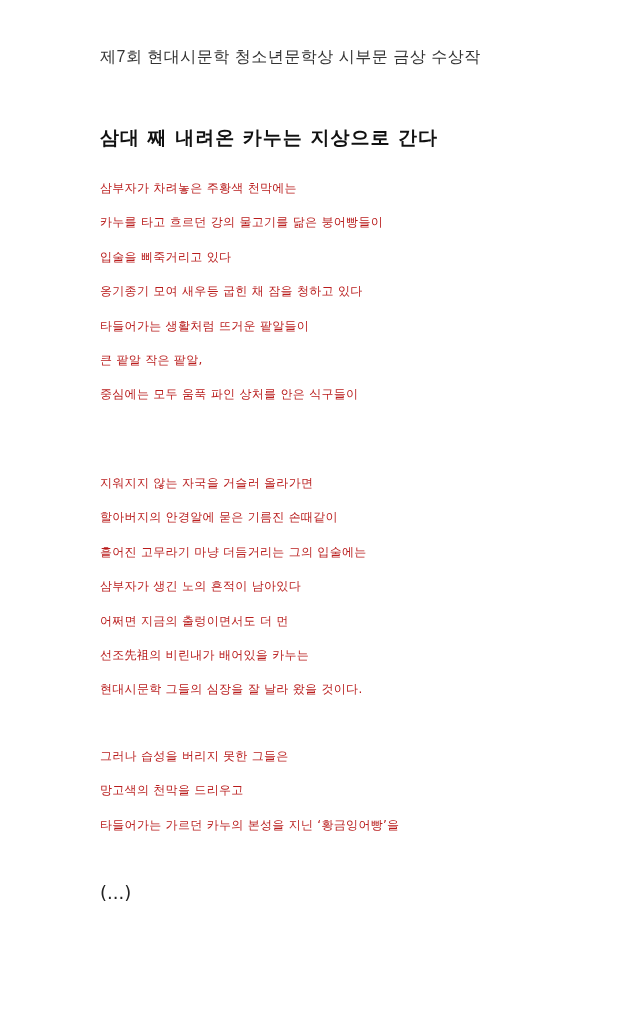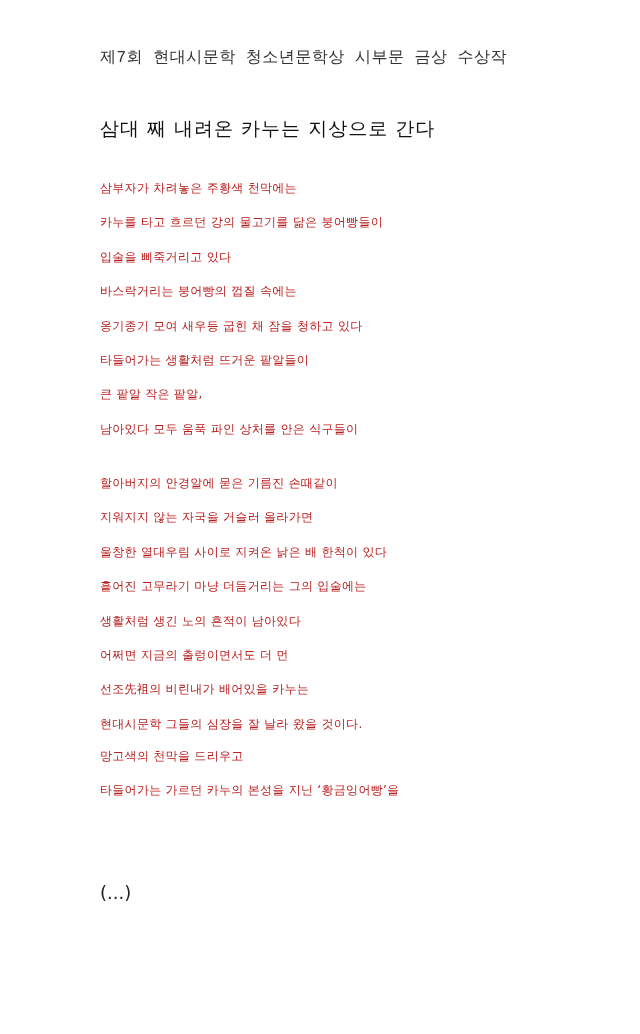--- a/index.html
+++ b/index.html
@@ -4,26 +4,26 @@
 <style>
   html, body { margin:0; padding:0; }
   body {
     width:640px; height:1034px; background:#ffffff; color:#222222;
     font-family: "DejaVu Sans", "Liberation Sans", sans-serif;
     position:relative; overflow:hidden;
   }
   .page { position:absolute; left:100px; top:0; width:520px; }
   .subtitle {
     position:absolute; top:47px; left:0;
-    font-family: Liberation Mono, monospace;
+    font-family: Liberation Sans, sans-serif;
     font-size:16px; color:#333; letter-spacing:0.5px; white-space:nowrap;
   }
   .title {
-    position:absolute; top:116px; left:0;
-    font-size:19px; font-weight:normal; color:#111; letter-spacing:1px; white-space:nowrap;
+    position:absolute; top:125px; left:0;
+    font-size:19px; font-weight:bold; color:#111; letter-spacing:1px; white-space:nowrap;
   }
   .stanza { position:absolute; left:0; }
   .line {
     font-size:12px; line-height:34.4px; height:34.4px; white-space:nowrap;
     color:#b91c1c; letter-spacing:0.3px;
   }
   .s1 { top:171px; }
   .s2 { top:466px; }
   .s3 { top:739px; }
   .ellipsis { position:absolute; top:882px; left:0; font-size:18px; color:#222; }
@@ -32,37 +32,36 @@
 <body>
 
 <div class="page">
   <div class="subtitle">제7회 현대시문학 청소년문학상 시부문 금상 수상작</div>
   <div class="title">삼대 째 내려온 카누는 지상으로 간다</div>
 
   <div class="stanza s1">
     <div class="line">삼부자가 차려놓은 주황색 천막에는</div>
     <div class="line">카누를 타고 흐르던 강의 물고기를 닮은 붕어빵들이</div>
     <div class="line">입술을 삐죽거리고 있다</div>
-    <div class="line">바스락거리는 붕어빵의 껍질 속에는</div>
     <div class="line">옹기종기 모여 새우등 굽힌 채 잠을 청하고 있다</div>
     <div class="line">타들어가는 생활처럼 뜨거운 팥알들이</div>
     <div class="line">큰 팥알 작은 팥알,</div>
-    <div class="line">남아있다 모두 움푹 파인 상처를 안은 식구들이</div>
+    <div class="line">중심에는 모두 움푹 파인 상처를 안은 식구들이</div>
   </div>
 
   <div class="stanza s2">
+    <div class="line">지워지지 않는 자국을 거슬러 올라가면</div>
     <div class="line">할아버지의 안경알에 묻은 기름진 손때같이</div>
-    <div class="line">지워지지 않는 자국을 거슬러 올라가면</div>
-    <div class="line">울창한 열대우림 사이로 지켜온 낡은 배 한척이 있다</div>
     <div class="line">흩어진 고무라기 마냥 더듬거리는 그의 입술에는</div>
-    <div class="line">생활처럼 생긴 노의 흔적이 남아있다</div>
+    <div class="line">삼부자가 생긴 노의 흔적이 남아있다</div>
     <div class="line">어쩌면 지금의 출렁이면서도 더 먼</div>
     <div class="line">선조先祖의 비린내가 배어있을 카누는</div>
     <div class="line">현대시문학 그들의 심장을 잘 날라 왔을 것이다.</div>
   </div>
 
   <div class="stanza s3">
+    <div class="line">그러나 습성을 버리지 못한 그들은</div>
     <div class="line">망고색의 천막을 드리우고</div>
     <div class="line">타들어가는 가르던 카누의 본성을 지닌 ‘황금잉어빵’을</div>
   </div>
 
   <div class="ellipsis">(...)</div>
 </div>
 
 </body></html>

